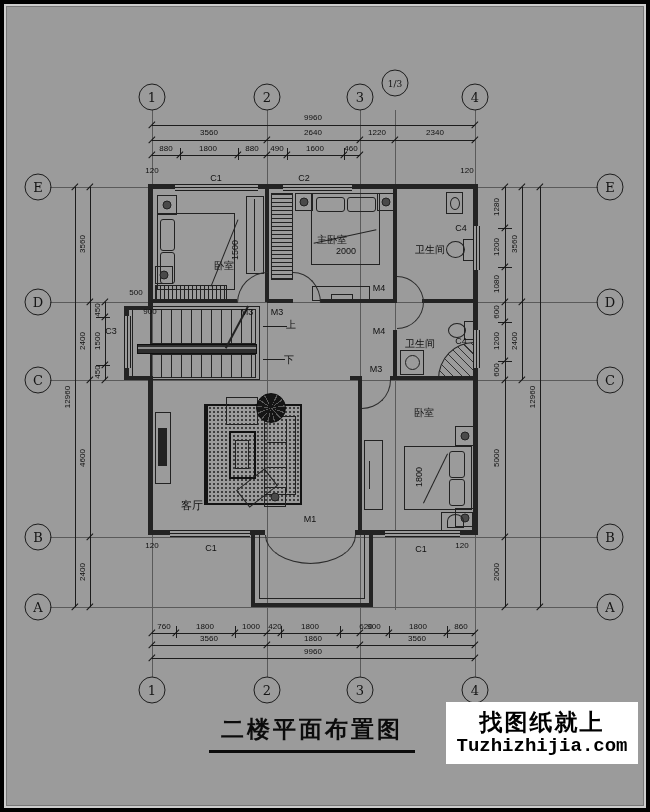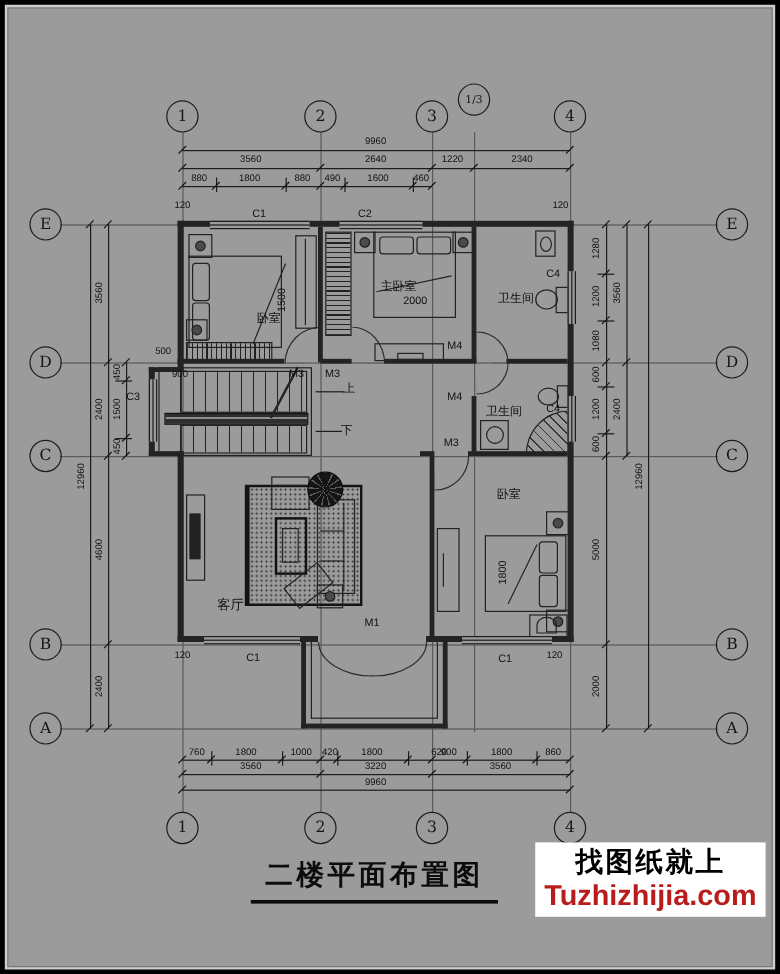--- a/index.html
+++ b/index.html
@@ -51,21 +51,21 @@
   .shower{border-top-left-radius:100% 100%;
           background:repeating-linear-gradient(45deg,transparent 0 5px,#333 5px 6px);}
 
   
   .title-wrap{position:absolute;left:312px;top:714px;transform:translateX(-50%);
               font-family:"DejaVu Sans",sans-serif;font-weight:bold;font-size:23px;color:#0c0c0c;
               border-bottom:3px solid #0c0c0c;padding:0 12px 5px;letter-spacing:3px;white-space:nowrap;z-index:9;}
   .wm{position:absolute;left:446px;top:702px;width:192px;height:62px;background:#ffffff;z-index:10;
       display:flex;flex-direction:column;align-items:center;justify-content:center;cursor:pointer;}
   .wm1{font-family:"DejaVu Sans",sans-serif;font-weight:bold;font-size:23px;color:#000;letter-spacing:2px;line-height:1.1;}
-  .wm2{font-family:Liberation Sans, sans-serif;font-weight:bold;font-size:24px;color:#b91c1c;margin-top:2px;line-height:1;}
+  .wm2{font-family:Liberation Mono, monospace;font-weight:bold;font-size:19px;color:#000000;margin-top:2px;line-height:1;}
 </style>
 </head>
 <body>
 
 <div class="sheet">
   <div id="plan">
 
     <div class="w" style="left:148px;top:184px;width:330px;height:5px"></div>
     <div class="w" style="left:148px;top:184px;width:5px;height:126px"></div>
     <div class="w" style="left:124px;top:306px;width:5px;height:74px"></div>
@@ -304,21 +304,21 @@
       <div class="lab" style="left: 164px; top: 627px; transform: translate(-50%, -50%);">760</div>
       <div class="lab" style="left: 205px; top: 627px; transform: translate(-50%, -50%);">1800</div>
       <div class="lab" style="left: 251px; top: 627px; transform: translate(-50%, -50%);">1000</div>
       <div class="lab" style="left: 275px; top: 627px; transform: translate(-50%, -50%);">420</div>
       <div class="lab" style="left: 310px; top: 627px; transform: translate(-50%, -50%);">1800</div>
       <div class="lab" style="left: 366px; top: 627px; transform: translate(-50%, -50%);">620</div>
       <div class="lab" style="left: 374px; top: 627px; transform: translate(-50%, -50%);">900</div>
       <div class="lab" style="left: 418px; top: 627px; transform: translate(-50%, -50%);">1800</div>
       <div class="lab" style="left: 461px; top: 627px; transform: translate(-50%, -50%);">860</div>
       <div class="lab" style="left: 209px; top: 639px; transform: translate(-50%, -50%);">3560</div>
-      <div class="lab" style="left: 313px; top: 639px; transform: translate(-50%, -50%);">3220</div>
+      <div class="lab" style="left: 313px; top: 639px; transform: translate(-50%, -50%);">1860</div>
       <div class="lab" style="left: 417px; top: 639px; transform: translate(-50%, -50%);">3560</div>
       <div class="lab" style="left: 313px; top: 652px; transform: translate(-50%, -50%);">9960</div>
       <div class="lab" style="left: 152px; top: 546px; transform: translate(-50%, -50%);">120</div>
       <div class="lab" style="left: 462px; top: 546px; transform: translate(-50%, -50%);">120</div>
       <div class="lab" style="left: 68px; top: 397px; transform: translate(-50%, -50%) rotate(-90deg);">12960</div>
       <div class="lab" style="left: 83px; top: 244px; transform: translate(-50%, -50%) rotate(-90deg);">3560</div>
       <div class="lab" style="left: 83px; top: 341px; transform: translate(-50%, -50%) rotate(-90deg);">2400</div>
       <div class="lab" style="left: 83px; top: 458px; transform: translate(-50%, -50%) rotate(-90deg);">4600</div>
       <div class="lab" style="left: 83px; top: 572px; transform: translate(-50%, -50%) rotate(-90deg);">2400</div>
       <div class="lab" style="left: 98px; top: 310px; transform: translate(-50%, -50%) rotate(-90deg);">450</div>

